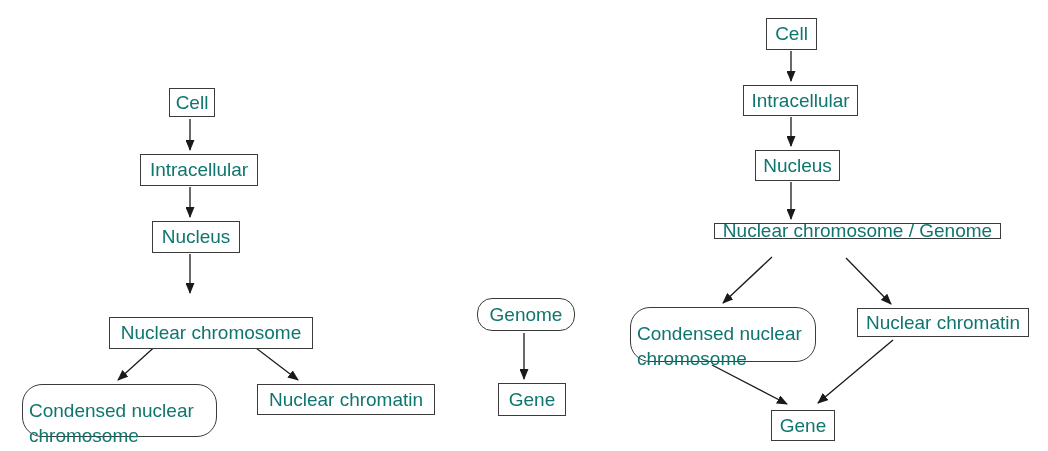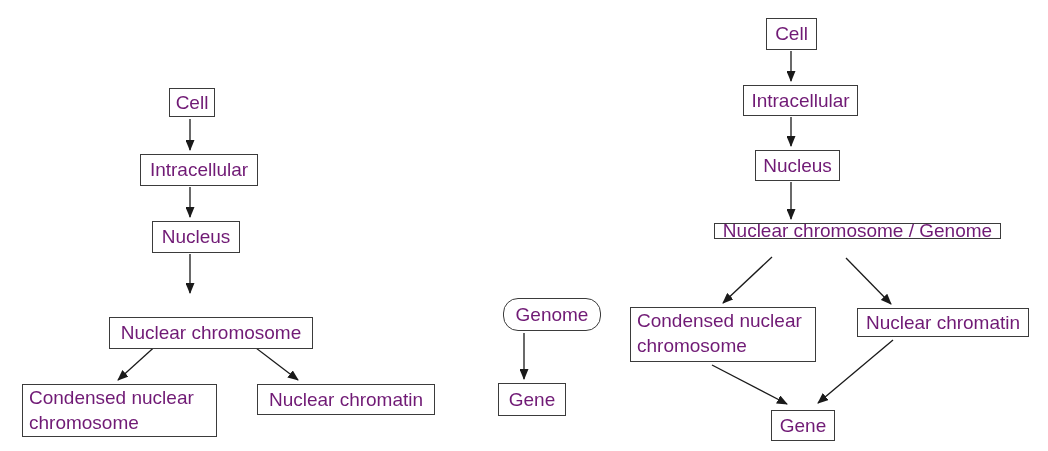--- a/index.html
+++ b/index.html
@@ -14,45 +14,46 @@
   .arrow-layer {
     position: absolute;
     left: 0; top: 0;
     width: 1048px; height: 451px;
   }
   .node {
     position: absolute;
     box-sizing: border-box;
     background: #ffffff;
     border: 1px solid #3b3b3b;
-    color: #701a75;
+    color: #0f766e;
     font-size: 19px;
     display: flex;
     align-items: center;
     justify-content: center;
     white-space: nowrap;
     line-height: 22px;
   }
   .node.wrap {
     white-space: normal;
     justify-content: flex-start;
     align-items: flex-start;
     text-align: left;
-    padding: 0 6px;
+    padding: 13px 6px;
     line-height: 25px;
+    border-radius: 20px;
   }
   
   .l-cell          { left:169px; top:88px;  width:46px;  height:29px; }
   .l-intracellular { left:140px; top:154px; width:118px; height:32px; }
   .l-nucleus       { left:152px; top:221px; width:88px;  height:32px; }
   .l-nchromosome   { left:109px; top:297px; width:204px; height:32px;margin-top:20px; }
   .l-condensed     { left:22px;  top:384px; width:195px; height:53px; }
   .l-chromatin     { left:257px; top:384px; width:178px; height:31px; }
   
-  .m-genome        { left:503px; top:298px; width:98px;  height:33px;border-radius:15px; }
+  .m-genome        { left:477px; top:298px; width:98px;  height:33px;border-radius:15px; }
   .m-gene          { left:498px; top:383px; width:68px;  height:33px; }
   
   .r-cell          { left:766px; top:18px;  width:51px;  height:32px; }
   .r-intracellular { left:743px; top:85px;  width:115px; height:31px; }
   .r-nucleus       { left:755px; top:150px; width:85px;  height:31px; }
   .r-ncgenome      { left:714px; top:223px; width:287px; height:16px; }
   .r-condensed     { left:630px; top:307px; width:186px; height:55px; }
   .r-chromatin     { left:857px; top:308px; width:172px; height:29px; }
   .r-gene          { left:771px; top:410px; width:64px;  height:31px; }
   line { stroke: #1a1a1a; stroke-width: 1.3; }

